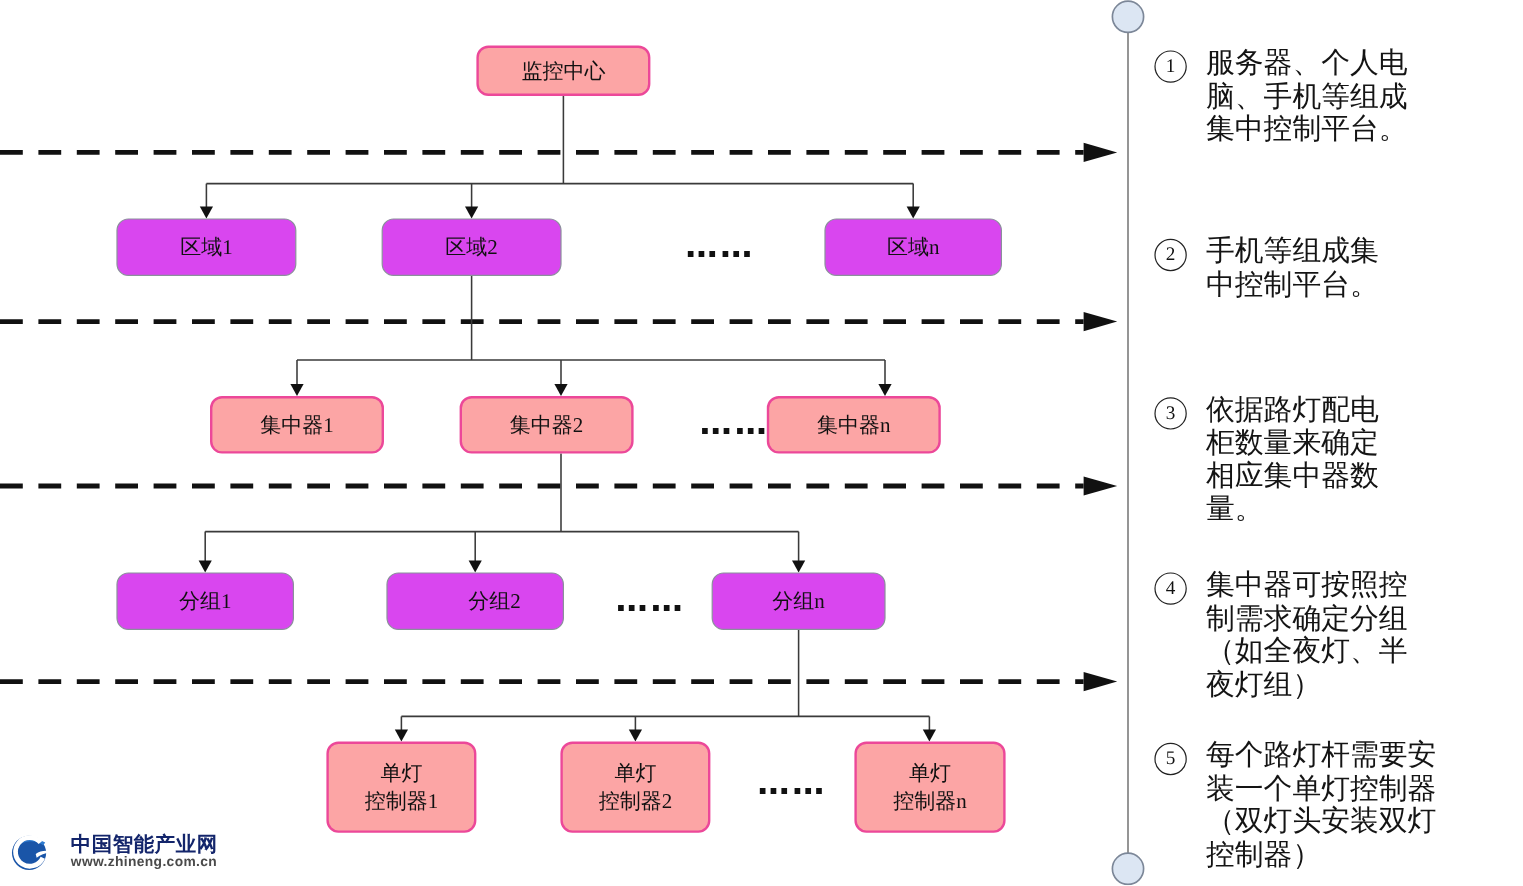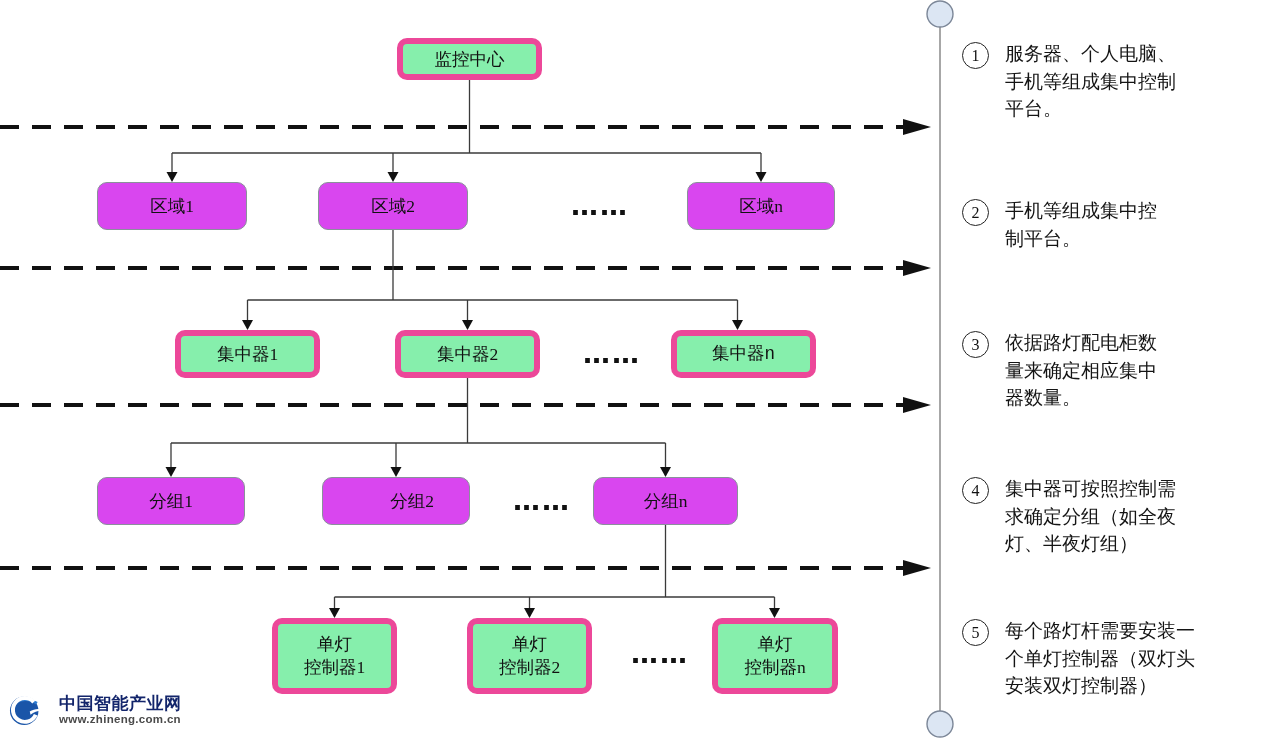--- a/index.html
+++ b/index.html
@@ -7,35 +7,35 @@
     position:relative;width:1269px;height:738px;background:#ffffff;overflow:hidden;
     font-family:"Liberation Serif","DejaVu Serif",serif;color:#111;
   }
   svg.layer{position:absolute;left:0;top:0;}
   
   .node{
     position:absolute;display:flex;align-items:center;justify-content:center;
     text-align:center;font-size:17.5px;border-radius:10px;box-sizing:border-box;
     line-height:1.3;
   }
-  .node.orange{background:#86efac;border:6px solid #ec4899;}
+  .node.orange{background:#fca5a5;border:2px solid #ec4899;}
   .node.light{background:#d946ef;border:1.5px solid #8A909B;}
   .node .two{display:block;}
   .dots{
     position:absolute;font-family:"DejaVu Sans",sans-serif;font-weight:bold;
     font-size:27px;letter-spacing:2px;color:#111;text-align:center;line-height:1;
   }
   
   .ann{position:absolute;left:962px;display:flex;align-items:flex-start;gap:16px;}
   .ann-badge{
     width:27px;height:27px;border:1.6px solid #222;border-radius:50%;flex:none;
     display:flex;align-items:center;justify-content:center;font-size:16px;margin-top:2px;
     box-sizing:border-box;background:#fff;
   }
-  .ann-text{font-size:19px;line-height:27.5px;color:#141414;}
+  .ann-text{font-size:24px;line-height:27.5px;color:#141414;}
   .ann-1 .ann-text{width:180px;}
   .ann-2 .ann-text{width:160px;}
   .ann-3 .ann-text{width:160px;}
   .ann-4 .ann-text{width:180px;}
   .ann-5 .ann-text{width:199px;}
   
   .logo{position:absolute;left:6px;top:691px;display:flex;align-items:center;gap:15px;}
   .logo-texts{display:flex;flex-direction:column;line-height:1.05;}
   .logo-title{
     font-family:"Liberation Sans","DejaVu Sans",sans-serif;font-weight:bold;
@@ -132,25 +132,25 @@
     <span>区域2</span>
   </div>
   <div class="dots" style="left:545px;top:192px;width:110px;">……</div>
   <div class="node light" style="left:687px;top:182px;width:148px;height:48px;">
     <span>区域n</span>
   </div>
 
   <div class="node orange" style="left:175px;top:330px;width:145px;height:48px;text-align:center;">
     <span>集中器1</span>
   </div>
-  <div class="node orange" style="left:395px;top:330px;width:145px;height:48px;">
+  <div class="node orange" style="left:383px;top:330px;width:145px;height:48px;">
     <span>集中器2</span>
   </div>
   <div class="dots" style="left:562px;top:340px;width:100px;">……</div>
-  <div class="node orange" style="left:671px;top:330px;width:145px;height:48px;font-family:Liberation Mono, monospace;">
+  <div class="node orange" style="left:639px;top:330px;width:145px;height:48px;">
     <span>集中器n</span>
   </div>
 
   <div class="node light" style="left:97px;top:477px;width:148px;height:48px;">
     <span>分组1</span>
   </div>
   <div class="node light" style="left:322px;top:477px;width:148px;height:48px;padding-left:32px;">
     <span>分组2</span>
   </div>
   <div class="dots" style="left:492px;top:487px;width:100px;">……</div>

